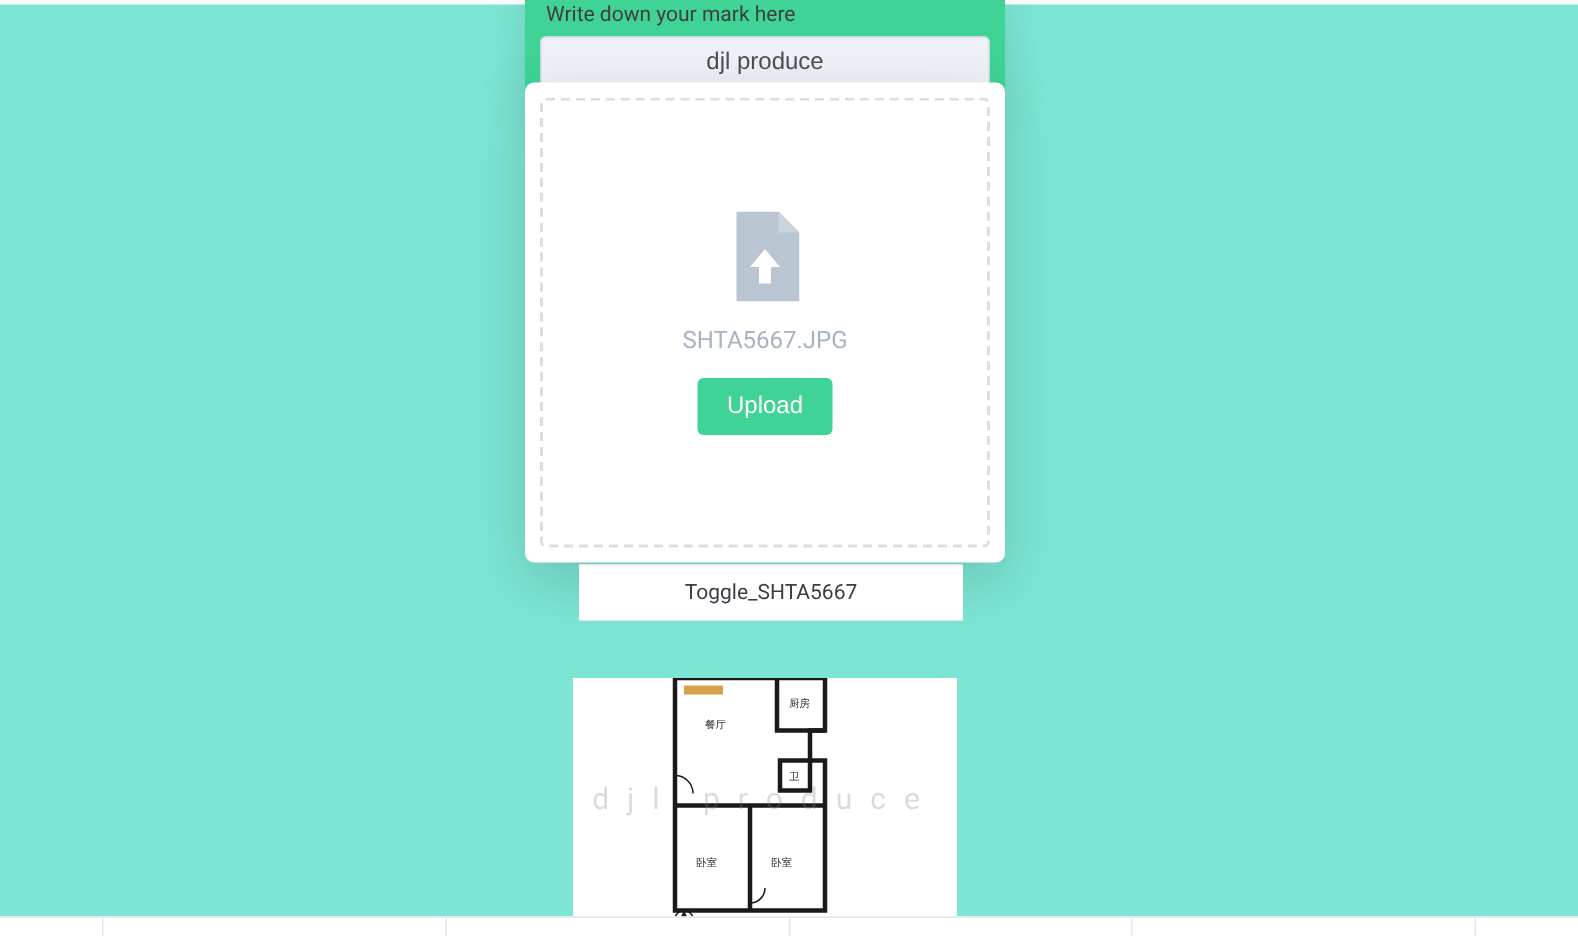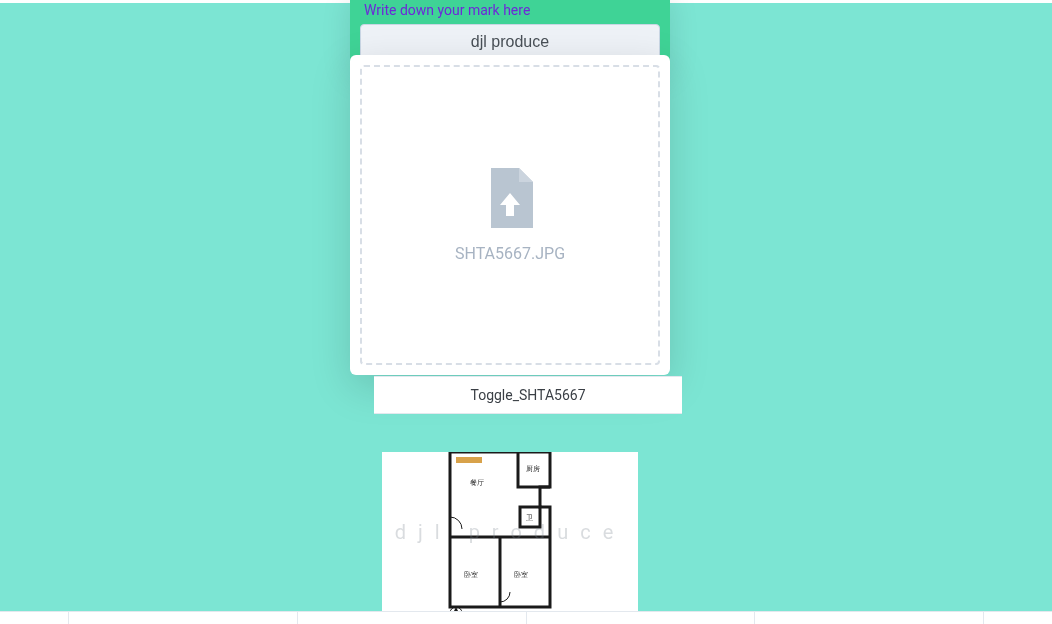--- a/index.html
+++ b/index.html
@@ -23,21 +23,21 @@
     position: absolute;
     left: 350px;
     top: -10px;
     width: 320px;
     background: #3fd396;
     border-radius: 6px;
     padding: 10px;
     box-shadow: 0 8px 30px rgba(0,0,0,0.12);
   }
   .card-green-header {
-    color: #6d28d9;
+    color: #404040;
     font-size: 14px;
     padding: 2px 4px 6px 4px;
     white-space: nowrap;
     overflow: hidden;
   }
   .mark-input {
     width: 100%;
     border: 1px solid #c9d6e4;
     background: #eef2f7;
     border-radius: 4px;
@@ -82,23 +82,23 @@
     background: #3fd396;
     color: #fff;
     border: none;
     border-radius: 4px;
     padding: 10px 20px;
     font-size: 16px;
     cursor: pointer;
   }
   .toggle-list {
     position: absolute;
-    left: 374px;
+    left: 386px;
     top: 376px;
-    width: 308px;
+    width: 256px;
     background: #fff;
   }
   .toggle-row {
     border-bottom: 1px solid #e3e8ee;
     padding: 10px 12px;
     text-align: center;
     font-size: 14px;
     color: #3a3f45;
     cursor: pointer;
   }
@@ -165,20 +165,21 @@
 </div>
 
 <div class="upload-card">
   <div class="dashed-inner">
     <svg class="file-icon" viewBox="0 0 46 60">
       <path d="M4 0 L32 0 L46 14 L46 60 L4 60 Z" fill="#b9c5d1"></path>
       <path d="M32 0 L32 14 L46 14 Z" fill="#cbd4de"></path>
       <path d="M23 25 L33 37 L27 37 L27 48 L19 48 L19 37 L13 37 Z" fill="#ffffff"></path>
     </svg>
     <div class="filename">SHTA5667.JPG</div>
+    <button class="upload-btn">Upload</button>
   </div>
 </div>
 
 <div class="toggle-list">
   <div class="toggle-row">Toggle_SHTA5667</div>
 </div>
 
 <div class="floorplan-wrap">
   <svg class="floorplan-svg" width="160" height="170" viewBox="0 0 160 170">
 

